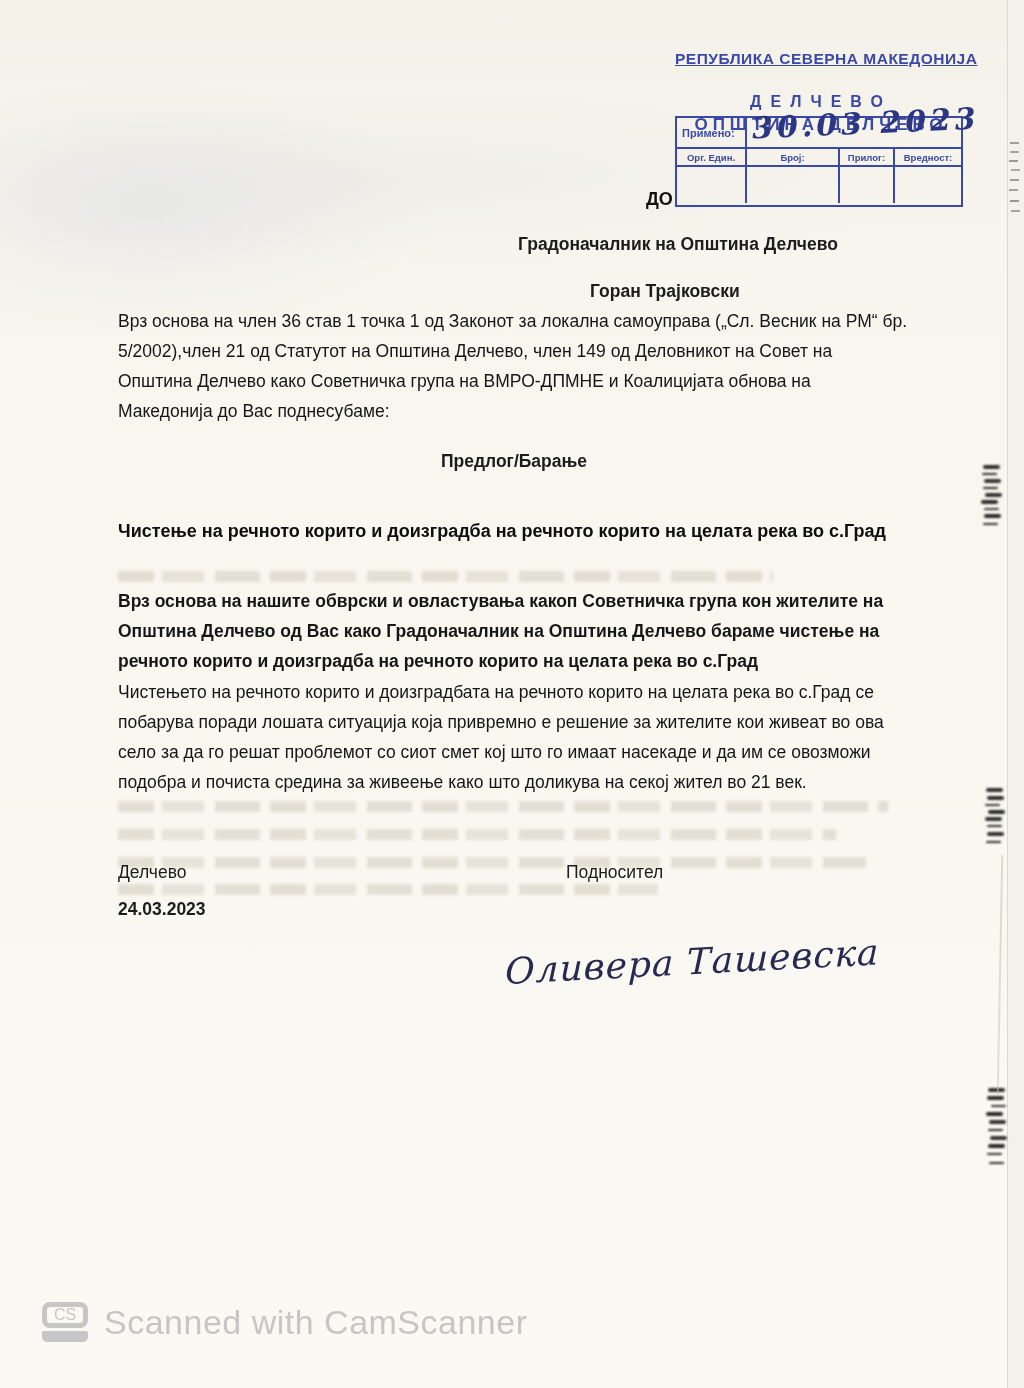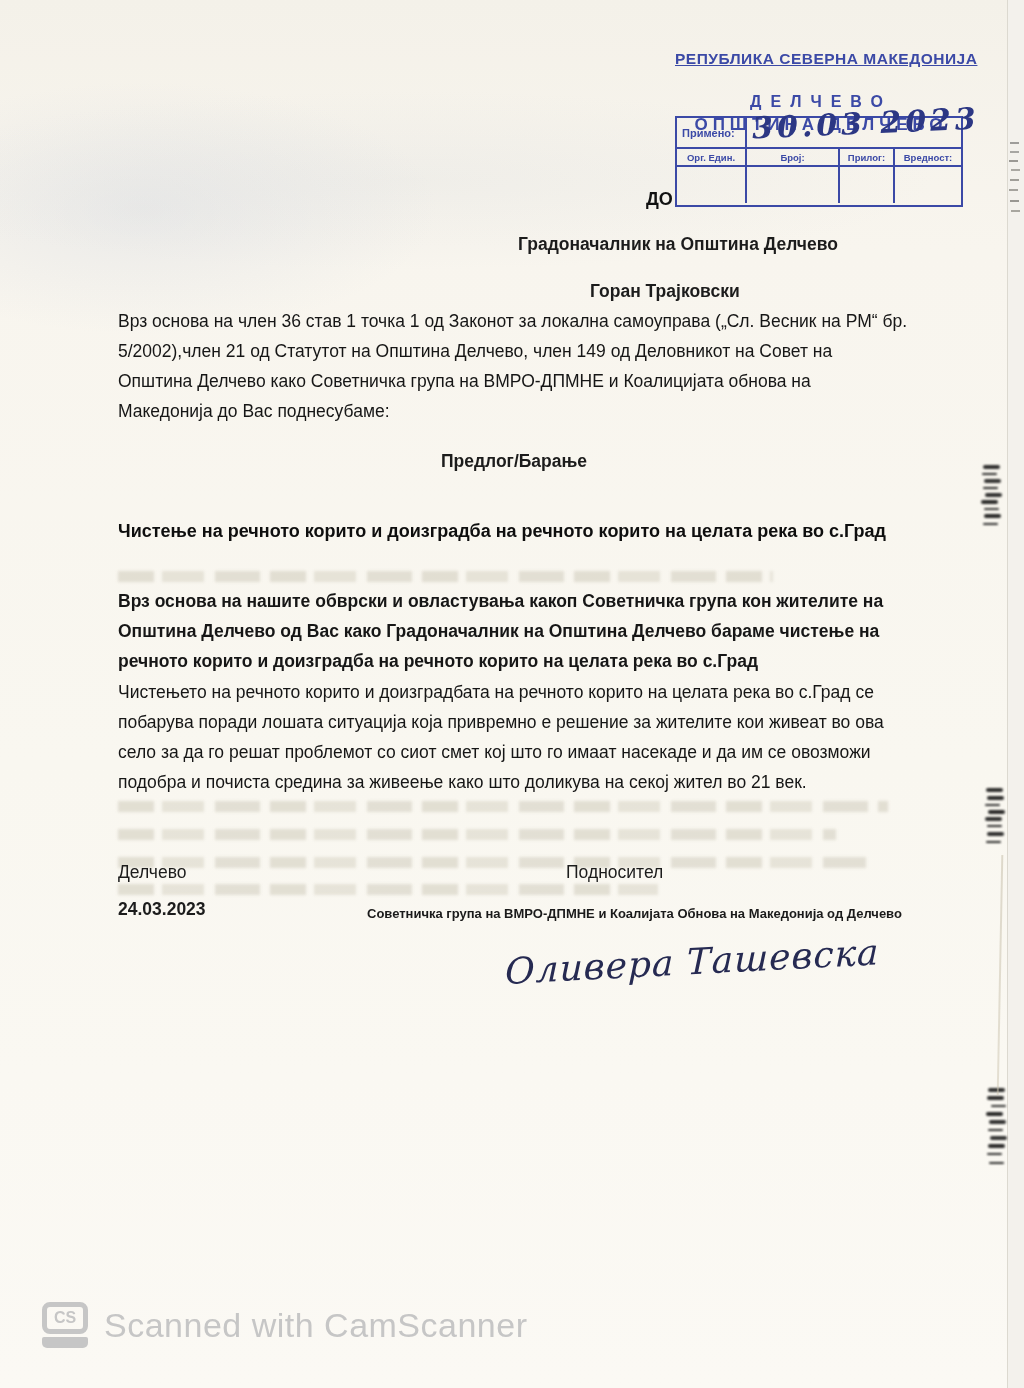--- a/index.html
+++ b/index.html
@@ -72,23 +72,23 @@
   .date{position:absolute;left:118px;top:899px;font-size:17.5px;font-weight:600;}
   .group{position:absolute;left:367px;top:906px;width:540px;
     font-size:13px;font-weight:700;color:#1a1a1a;white-space:nowrap;}
   .signature{position:absolute;left:505px;top:942px;width:340px;text-align:center;
     font-family:"DejaVu Serif",serif;font-style:italic;font-size:36px;
     color:#262a52;letter-spacing:1px;white-space:nowrap;
     transform:rotate(-3deg) skewX(-4deg);}
   
   .watermark{position:absolute;left:42px;top:1302px;display:flex;align-items:center;}
   .cs-badge{width:46px;}
-  .cs-box{box-sizing:border-box;width:46px;height:32px;border:5px solid #c6c6c6;border-radius:8px;
+  .cs-box{box-sizing:border-box;width:46px;height:26px;border:5px solid #c6c6c6;border-radius:8px;
     display:flex;align-items:center;justify-content:center;
-    font-size:16px;font-weight:700;color:#c6c6c6;letter-spacing:0;}
+    font-size:16px;font-weight:400;color:#c6c6c6;letter-spacing:0;}
   .cs-bar{width:46px;height:11px;background:#c6c6c6;border-radius:2px 2px 5px 5px;margin-top:3px;}
   .wm-text{margin-left:16px;font-size:34px;color:#c6c6c6;letter-spacing:.5px;white-space:nowrap;}
 </style>
 </head>
 <body>
 
 <div class="page">
 
   <div class="stamp">
     <div class="l1">РЕПУБЛИКА СЕВЕРНА МАКЕДОНИЈА</div>
@@ -131,21 +131,20 @@
   <div class="para p-body2">Чистењето на речното корито и доизградбата на речното корито на целата река во с.Град се побарува поради лошата ситуација која привремно е решение за жителите  кои живеат во ова село за да го решат проблемот со сиот смет кој што го имаат насекаде и да им се овозможи подобра и почиста средина за живеење како што доликува на секој жител во 21 век.</div>
 
   <div class="ghost" style="left:118px;top:801px;width:770px;"></div>
   <div class="ghost" style="left:118px;top:829px;width:718px;"></div>
   <div class="ghost" style="left:118px;top:857px;width:748px;"></div>
   <div class="ghost" style="left:118px;top:884px;width:540px;"></div>
 
   <div class="place">Делчево</div>
   <div class="submitter">Подносител</div>
   <div class="date">24.03.2023</div>
-  <div class="group">Советничка група на ВМРО-ДПМНЕ и Коалијата Обнова на Македонија од Делчево</div>
 
   <div class="signature">Оливера Ташевска</div>
 
   <div class="edge-strip"></div>
   <div class="tickset" style="left:1010px;top:142px;"></div>
   <div class="smudge s1" style="left:983px;top:465px;"></div>
   <div class="smudge s2" style="left:986px;top:788px;"></div>
   <div class="smudge s3" style="left:988px;top:1088px;"></div>
   <div class="scratch" style="left:999px;top:855px;height:240px;transform:rotate(1.1deg);"></div>
 

